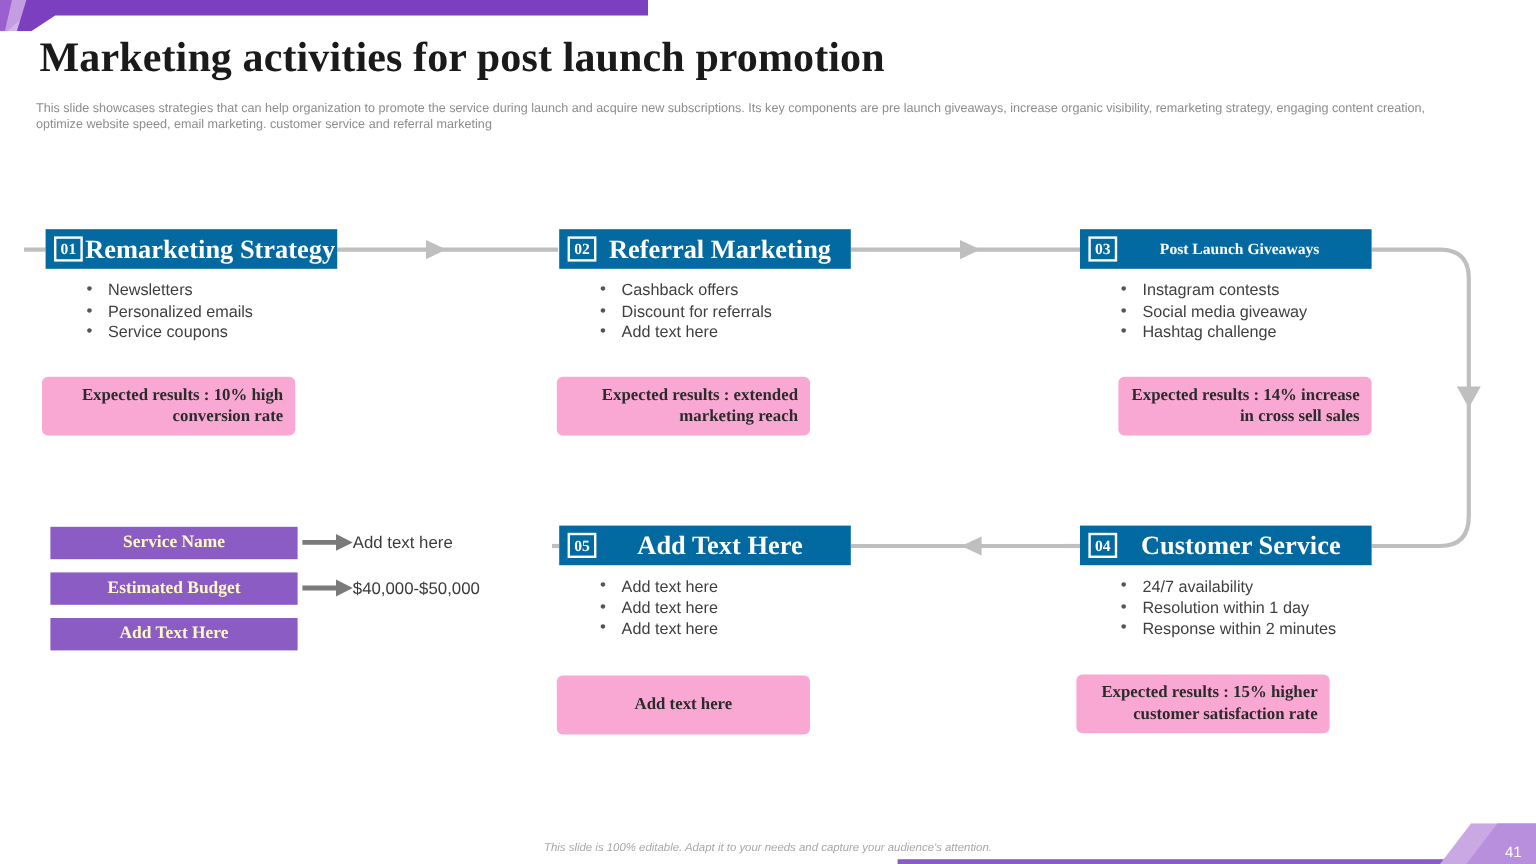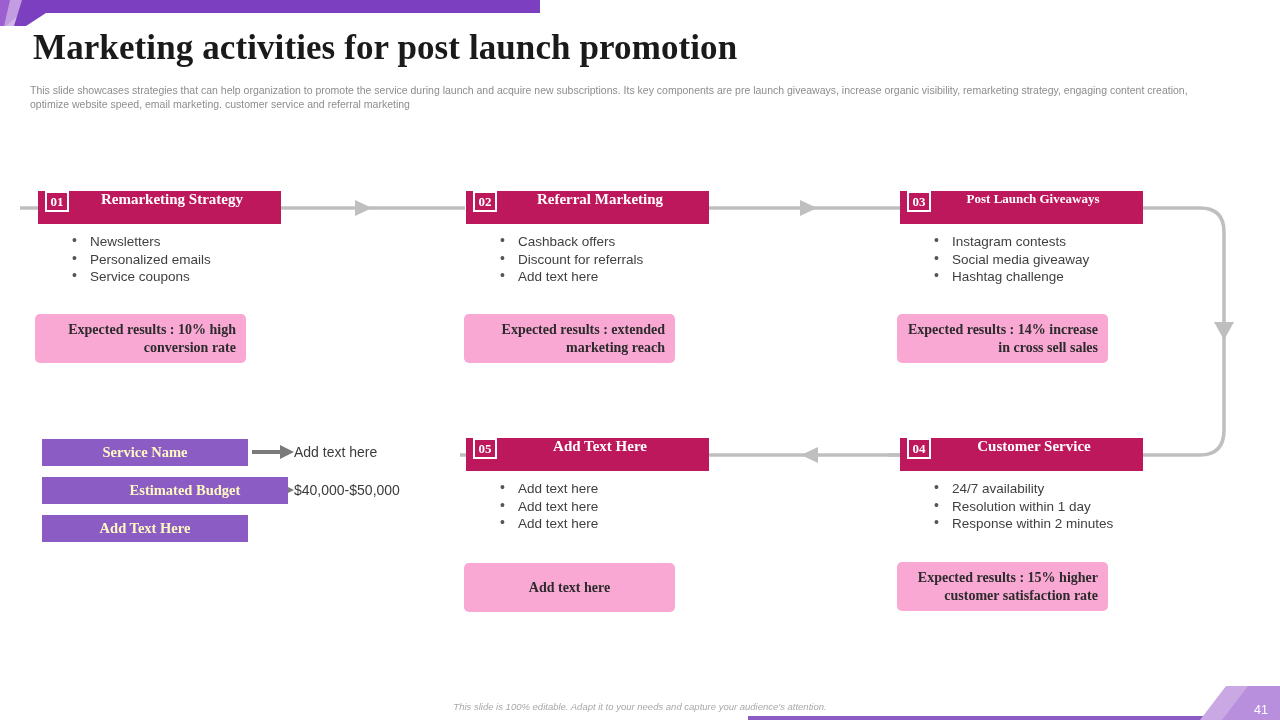--- a/index.html
+++ b/index.html
@@ -50,21 +50,22 @@
     position: absolute;
     left: 0; top: 0;
     width: 1280px; height: 720px;
     pointer-events: none;
   }
 
   
   .card { position: absolute; }
   .card-header {
     display: flex;
-    background: #be185d;
+    align-items: center;
+    background: #0369a1;
     height: 33px;
     position: relative;
   }
   .card-header .num-badge {
     width: 24px; height: 21px;
     border: 2px solid #ffffff;
     color: #ffffff;
     font-family: "Liberation Serif", serif;
     font-weight: bold;
     font-size: 13px;
@@ -74,21 +75,21 @@
     margin-left: 7px;
     flex: 0 0 auto;
     box-sizing: border-box;
   }
   .card-header .hdr-title {
     flex: 1 1 auto;
     text-align: center;
     color: #ffffff;
     font-family: "Liberation Serif", serif;
     font-weight: bold;
-    font-size: 15px;
+    font-size: 22px;
     padding: 0 8px 0 2px;
     white-space: nowrap;
     overflow: hidden;
   }
   .card-header.tight .hdr-title { font-size: 13px; padding-right: 10px; }
 
   .bullets {
     list-style: none;
     margin: 9px 0 0 0;
     padding: 0 0 0 30px;
@@ -247,21 +248,21 @@
   <div class="card-header tight">
     <span class="num-badge">03</span>
     <span class="hdr-title">Post Launch Giveaways</span>
   </div>
   <ul class="bullets">
     <li>Instagram contests</li>
     <li>Social media giveaway</li>
     <li>Hashtag challenge</li>
   </ul>
 </div>
-<div class="result-box" style="left:897px; top:314px; width:211px; height:49px;font-family:Liberation Serif, serif;">Expected results : 14% increase in cross sell sales</div>
+<div class="result-box" style="left:932px; top:314px; width:211px; height:49px;font-family:Liberation Serif, serif;">Expected results : 14% increase in cross sell sales</div>
 
 <div class="card" style="left:466px; top:438px; width:243px;">
   <div class="card-header">
     <span class="num-badge">05</span>
     <span class="hdr-title">Add Text Here</span>
   </div>
   <ul class="bullets">
     <li>Add text here</li>
     <li>Add text here</li>
     <li>Add text here</li>
@@ -278,21 +279,21 @@
     <li>24/7 availability</li>
     <li>Resolution within 1 day</li>
     <li>Response within 2 minutes</li>
   </ul>
 </div>
 <div class="result-box" style="left:897px; top:562px; width:211px; height:49px;">Expected results : 15% higher customer satisfaction rate</div>
 
 <div class="info-row-label" style="left:42px; top:439px;">Service Name</div>
 <div class="info-row-value" style="left:294px; top:444px;">Add text here</div>
 
-<div class="info-row-label" style="left:42px; top:477px;padding-left:40px;">Estimated Budget</div>
+<div class="info-row-label" style="left:42px; top:477px;">Estimated Budget</div>
 <div class="info-row-value" style="left:294px; top:482px;">$40,000-$50,000</div>
 
 <div class="info-row-label" style="left:42px; top:515px;">Add Text Here</div>
 
 <div class="footer-note">This slide is 100% editable. Adapt it to your needs and capture your audience's attention.</div>
 <div class="footer-bar"></div>
 <div class="corner-wrap">
   <svg width="120" height="34" viewBox="0 0 120 34">
     <polygon points="40,34 66,0 120,0 120,34" fill="#c9a8e4"></polygon>
     <polygon points="62,34 88,0 120,0 120,34" fill="#b88fdc"></polygon>

